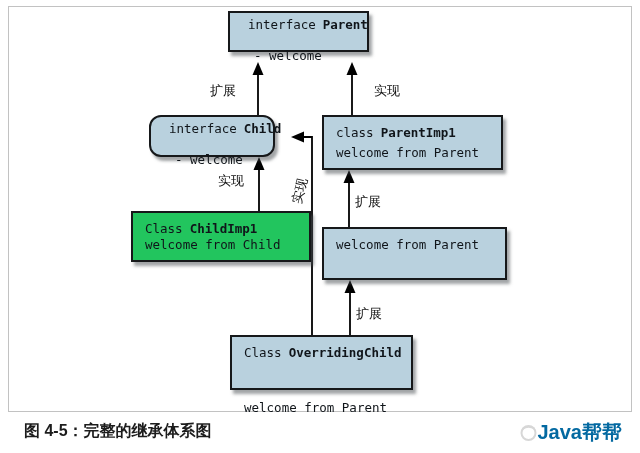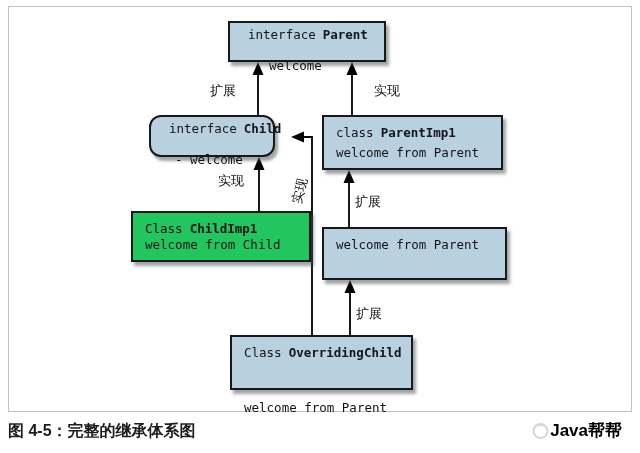--- a/index.html
+++ b/index.html
@@ -14,25 +14,25 @@
   .node .kw{margin-right:7px;}
   .node .nm{font-weight:bold;}
   .node.compact{padding:4px 6px 2px 18px;}
   .node.compact .line2{padding-left:6px;margin-top:16px;}
   .node.tall{display:flex;flex-direction:column;justify-content:space-between;
              padding:8px 10px 8px 12px;}
   .edge-label{position:absolute;z-index:3;color:#101010;font-size:13px;
               font-family:"DejaVu Sans",sans-serif;white-space:nowrap;
               transform:translate(-50%,-50%);}
   .edge-label.rot{transform:translate(-50%,-50%) rotate(-75deg);}
-  #caption{position:absolute;left:8px;top:421px;font-family:"Liberation Sans",sans-serif;
+  #caption{position:absolute;left:24px;top:421px;font-family:"Liberation Sans",sans-serif;
            font-weight:bold;font-size:16px;color:#1c1c1c;z-index:2;}
   #watermark{position:absolute;right:18px;top:419px;display:flex;align-items:center;
-             color:#000000;font-family:"Liberation Sans",sans-serif;
-             font-size:17px;font-weight:bold;z-index:2;}
+             color:#0369a1;font-family:"Liberation Sans",sans-serif;
+             font-size:20px;font-weight:bold;z-index:2;}
 </style>
 </head>
 <body>
 
 <div id="page">
   <div id="frame"></div>
 
   <svg id="arrows" viewBox="0 0 640 453">
     <g stroke="#000" stroke-width="1.8" fill="#000">
 
@@ -49,21 +49,21 @@
       <path d="M349,170 L343.5,183 L354.5,183 Z" stroke="none"></path>
 
       <line x1="350" y1="335" x2="350" y2="292"></line>
       <path d="M350,280 L344.5,293 L355.5,293 Z" stroke="none"></path>
 
       <polyline points="312,335 312,137 303,137" fill="none"></polyline>
       <path d="M291,137 L304,131.5 L304,142.5 Z" stroke="none"></path>
     </g>
   </svg>
 
-  <div class="node compact" style="left: 228px; top: 21px; width: 158px; height: 41px; background: rgb(185, 209, 222); border-color: rgb(22, 24, 26);">
+  <div class="node compact" style="left: 228px; top: 11px; width: 141px; height: 41px; background: rgb(185, 209, 222); border-color: rgb(22, 24, 26);">
     <div class="line1"><span class="kw">interface</span><span class="nm">Parent</span></div>
     <div class="line2">- welcome</div>
   </div>
 
   <div class="node compact" style="left: 149px; top: 115px; width: 126px; height: 42px; background: rgb(185, 209, 222); border-color: rgb(22, 24, 26); border-radius: 12px;">
     <div class="line1"><span class="kw">interface</span><span class="nm">Child</span></div>
     <div class="line2">- welcome</div>
   </div>
 
   <div class="node tall" style="left: 322px; top: 115px; width: 181px; height: 55px; background: rgb(185, 209, 222); border-color: rgb(22, 24, 26);">

